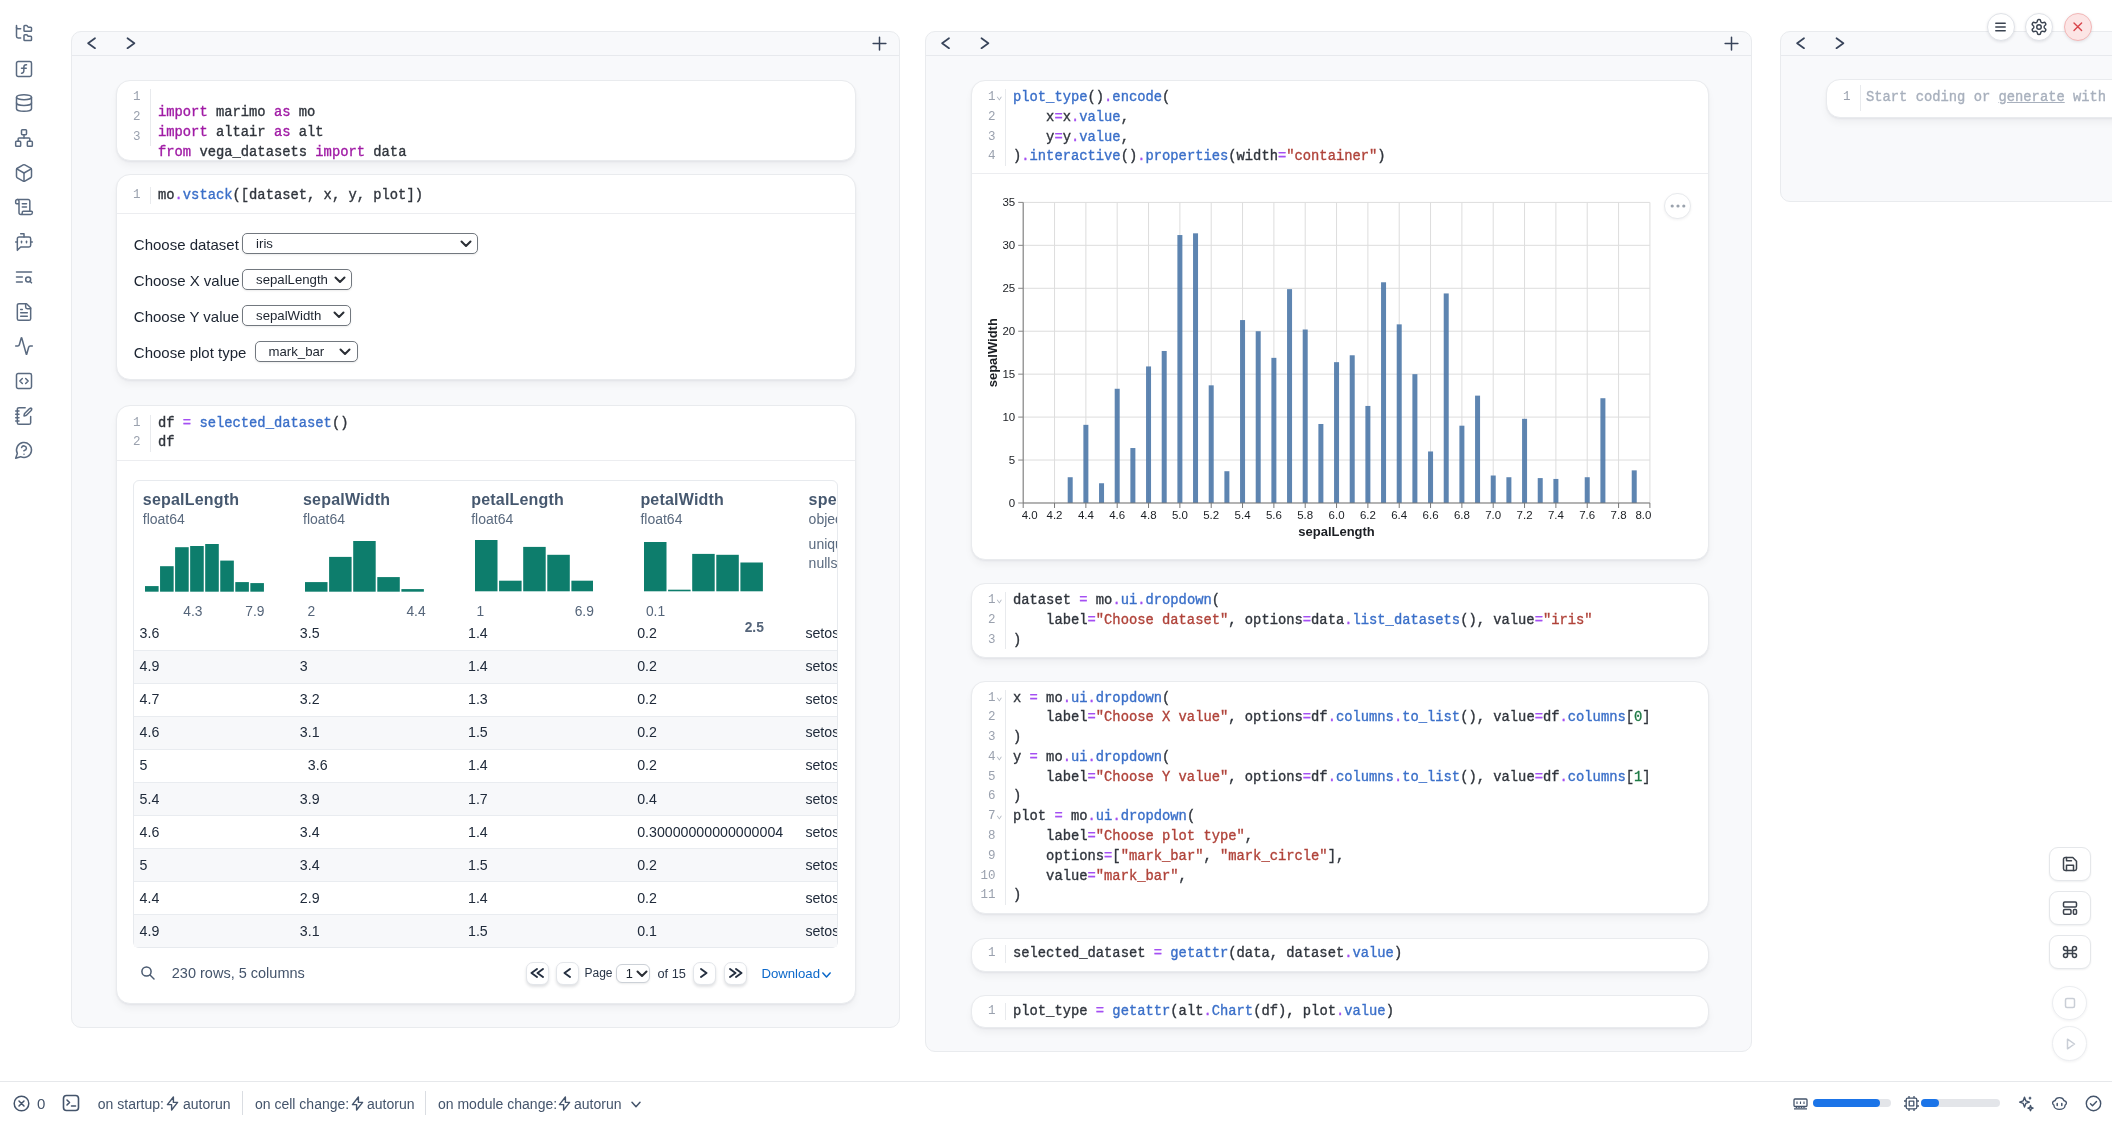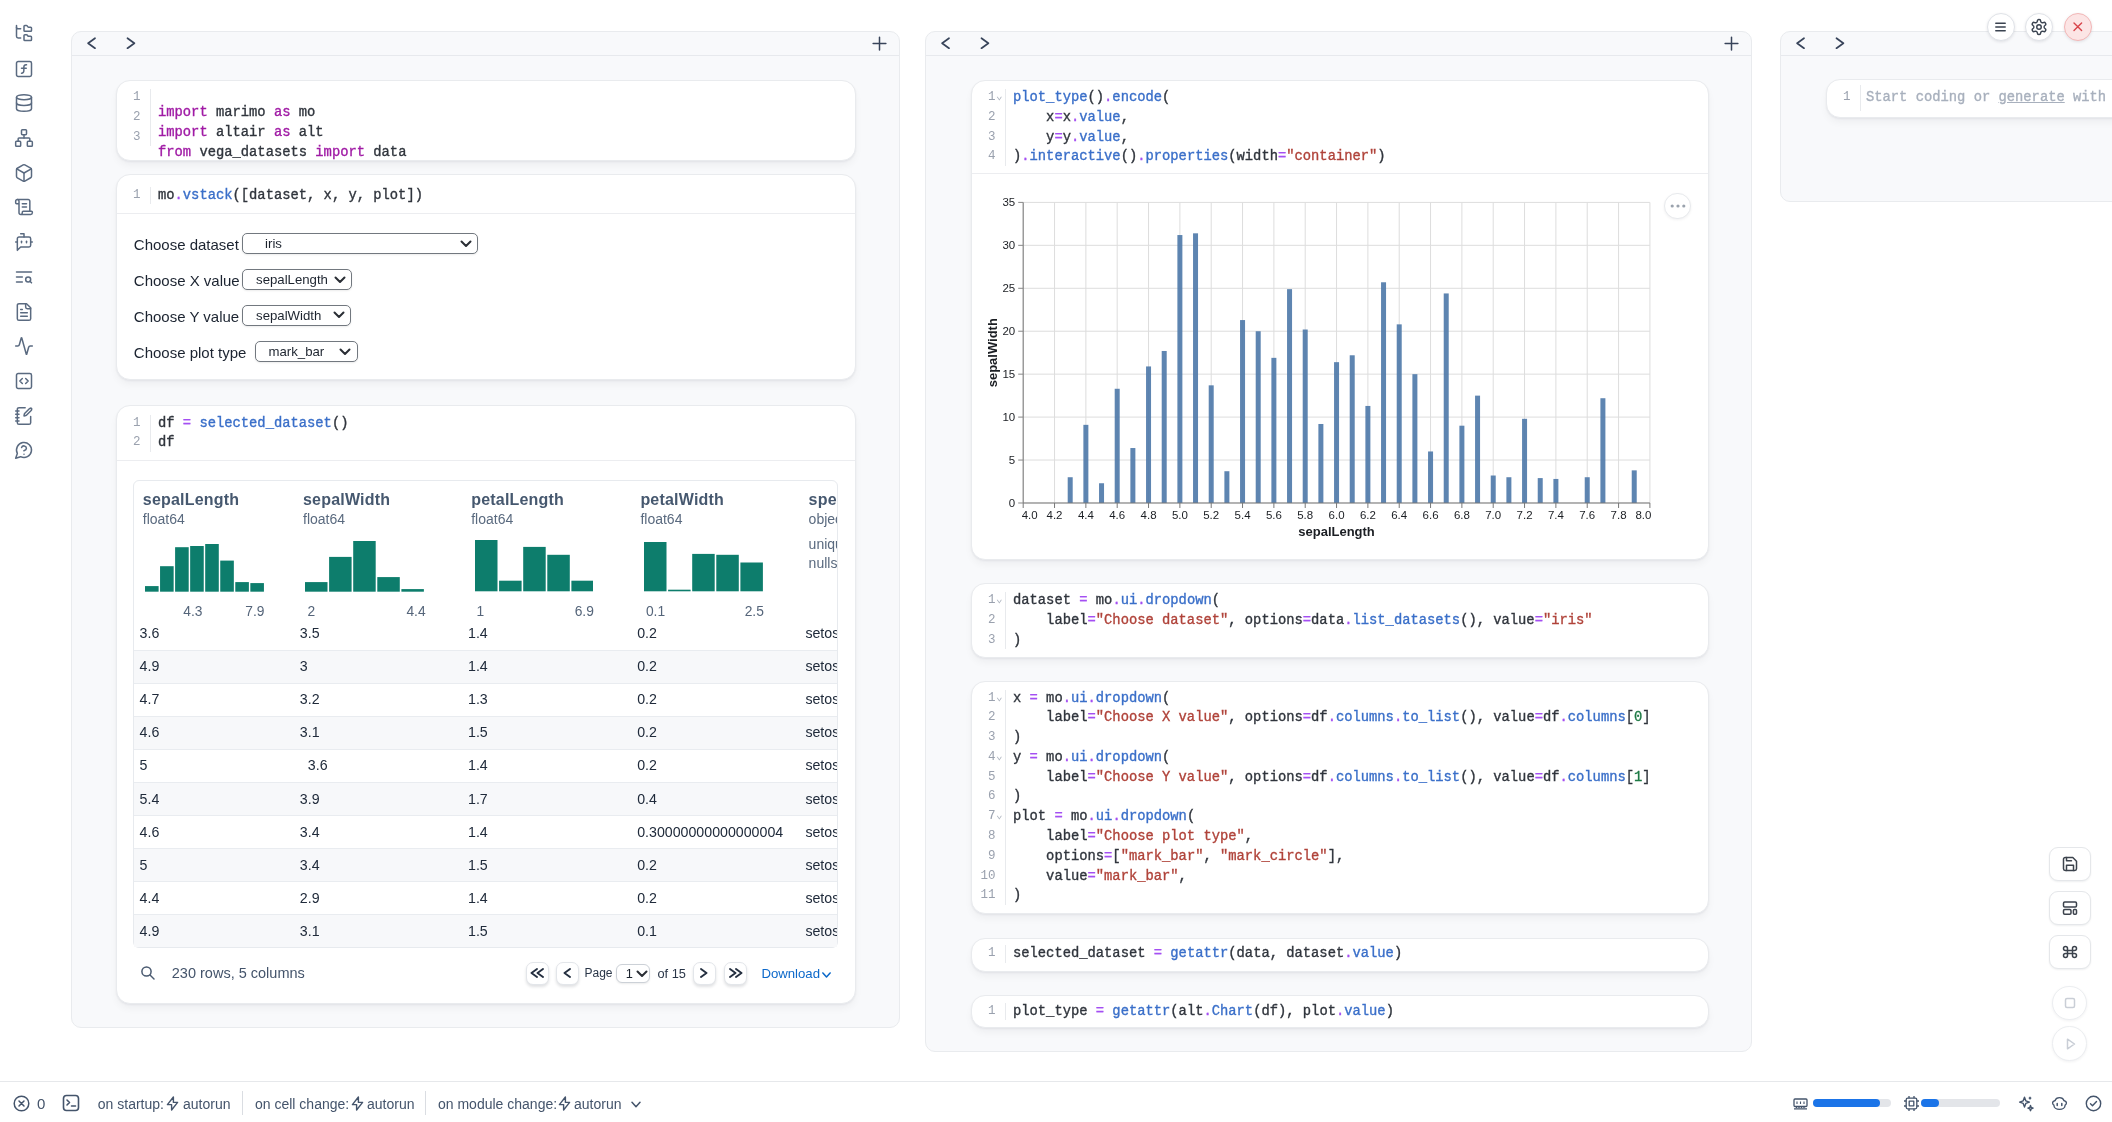--- a/index.html
+++ b/index.html
@@ -143,21 +143,21 @@
     <div class="gl">1</div>
   </div>
 <div class="gsep" style="left:1005px;top:1002.5px;height:17.8px;"></div>
 <div class="code" style="left:1013px;top:1001.5px;text-align:center;"><div class="cl">plot_type <span class="o">=</span> <span class="f">getattr</span>(alt<span class="o">.</span><span class="f">Chart</span>(df), plot<span class="o">.</span><span class="f">value</span>)</div></div>
 <div class="gut" style="left:1826px;top:88.1px;">
     <div class="gl">1</div>
   </div>
 <div class="gsep" style="left:1860px;top:85px;height:26px;"></div>
 <div class="code" style="left:1866px;top:88.1px;color:#a8b0bd;"><div class="cl">Start coding or <span style="text-decoration:underline">generate</span> with AI</div></div>
 <div class="lab" style="left:133.8px;top:236.4px;">Choose dataset</div>
-<div class="selbox" style="left:242.1px;top:233.4px;width:236.1px;height:21px;line-height:19px;padding-left:22px;">iris</div>
+<div class="selbox" style="left:242.1px;top:233.4px;width:236.1px;height:21px;line-height:19px;padding-left:13px;">iris</div>
 <svg class="ic" style="left:459.7px;top:239.9px" width="12" height="8" viewBox="0 0 12 8">
     <path d="M1.5 1.5 L6 6 L10.5 1.5" fill="none" stroke="#2a2e35" stroke-width="2" stroke-linecap="round" stroke-linejoin="round"></path>
   </svg>
 <div class="lab" style="left:133.8px;top:272.2px;">Choose X value</div>
 <div class="selbox" style="left:242.1px;top:269.2px;width:110.1px;height:21px;line-height:19px;padding-left:13px;">sepalLength</div>
 <svg class="ic" style="left:333.7px;top:275.7px" width="12" height="8" viewBox="0 0 12 8">
     <path d="M1.5 1.5 L6 6 L10.5 1.5" fill="none" stroke="#2a2e35" stroke-width="2" stroke-linecap="round" stroke-linejoin="round"></path>
   </svg>
 <div class="lab" style="left:133.8px;top:307.7px;">Choose Y value</div>
 <div class="selbox" style="left:242.1px;top:304.7px;width:109.0px;height:21px;line-height:19px;padding-left:13px;">sepalWidth</div>
@@ -213,21 +213,21 @@
     <rect x="72.30" y="14.80" width="22.5" height="36.50" fill="#0d7d6c"></rect>
     <rect x="96.40" y="22.50" width="22.5" height="28.80" fill="#0d7d6c"></rect>
   </svg>
 <div class="mm" style="left:147.3px;top:604.0px;margin-left:36px;">4.3</div>
 <div class="mm" style="right:1847.6px;top:604.0px;">7.9</div>
 <div class="mm" style="left:307.4px;top:604.0px;">2</div>
 <div class="mm" style="right:1686.4px;top:604.0px;">4.4</div>
 <div class="mm" style="left:476.6px;top:604.0px;">1</div>
 <div class="mm" style="right:1518.2px;top:604.0px;">6.9</div>
 <div class="mm" style="left:645.9px;top:604.0px;">0.1</div>
-<div class="mm" style="right:1348.2px;top:604.0px;">2.5</div>
+<div class="mm" style="right:1348.2px;top:620px;font-weight:bold;">2.5</div>
 <div class="val" style="left:139.6px;top:625.05px;">3.6</div>
 <div class="val" style="left:299.8px;top:625.05px;">3.5</div>
 <div class="val" style="left:468px;top:625.05px;">1.4</div>
 <div class="val" style="left:637.2px;top:625.05px;">0.2</div>
 <div class="val" style="left:805.4px;top:625.05px;width:32px;overflow:hidden;">setosa</div>
 <div class="abs" style="left:133.5px;top:649.6px;width:703.1px;height:33.1px;background:#f7f8fa;"></div>
 <div class="abs" style="left:133.5px;top:649.6px;width:703.1px;height:1px;background:#e9ecf0;"></div>
 <div class="val" style="left:139.6px;top:658.15px;">4.9</div>
 <div class="val" style="left:299.8px;top:658.15px;">3</div>
 <div class="val" style="left:468px;top:658.15px;">1.4</div>

